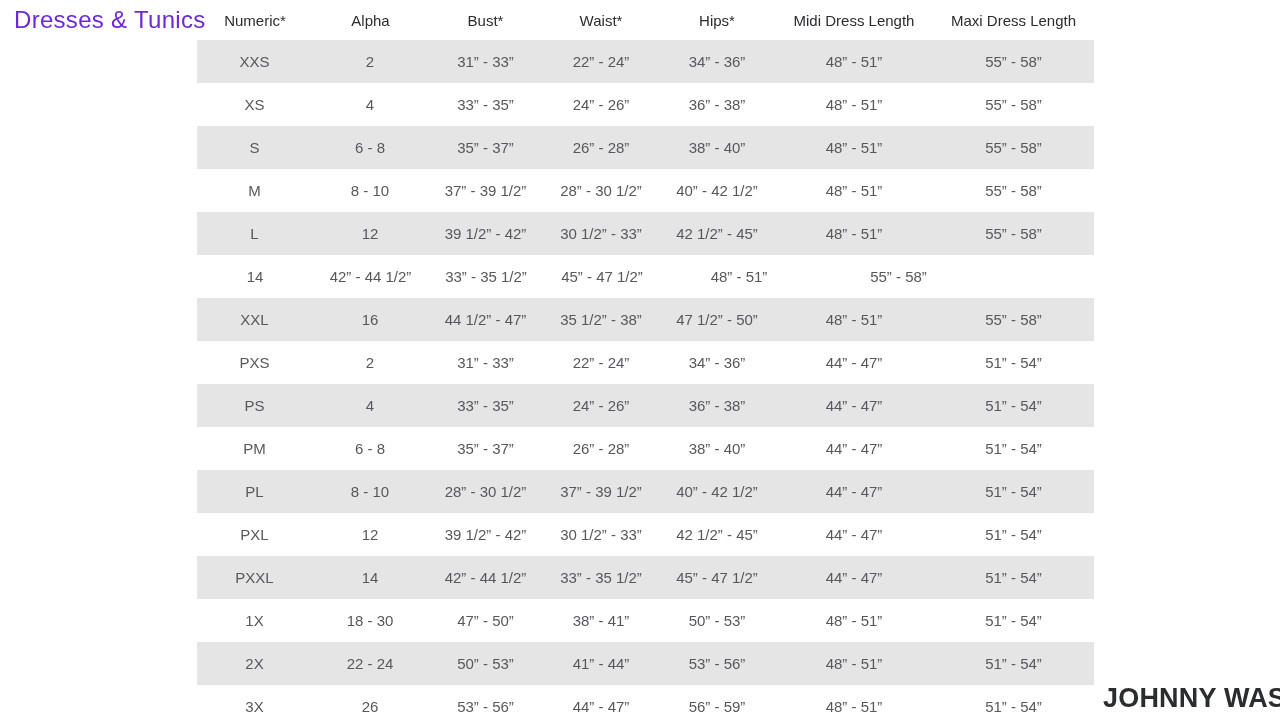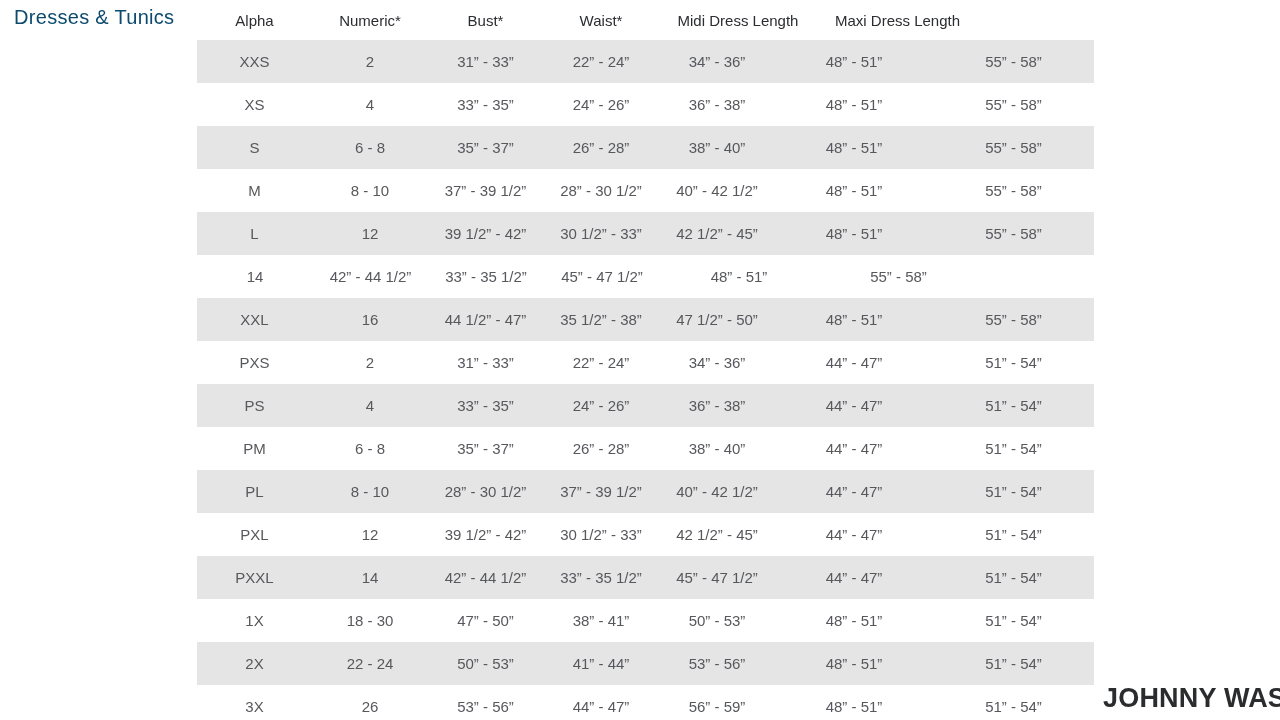--- a/index.html
+++ b/index.html
@@ -9,23 +9,23 @@
     overflow: hidden;
     background: #ffffff;
     font-family: "Liberation Sans", sans-serif;
   }
   .page { position: relative; width: 1280px; height: 720px; background: #fff; }
 
   .page-title {
     position: absolute;
     left: 14px;
     top: 6px;
-    font-size: 20px;
+    font-size: 24px;
     letter-spacing: 0.3px;
-    color: #0c4a6e;
+    color: #6d28d9;
     white-space: nowrap;
   }
 
   .size-table {
     position: absolute;
     left: 197px;
     top: 0;
     width: 897px;
   }
 
@@ -68,24 +68,25 @@
 </style>
 </head>
 <body>
 
 <div class="page">
 
   <div class="page-title">Dresses &amp; Tunics</div>
 
   <div class="size-table">
     <div class="hrow">
+      <div class="hcell c1">Numeric*</div>
       <div class="hcell c0">Alpha</div>
-      <div class="hcell c1">Numeric*</div>
       <div class="hcell c2">Bust*</div>
       <div class="hcell c3">Waist*</div>
+      <div class="hcell c4">Hips*</div>
       <div class="hcell c5">Midi Dress Length</div>
       <div class="hcell c6">Maxi Dress Length</div>
     </div>
     <div>
         <div class="row striped">
           <div class="cell c0">XXS</div>
           <div class="cell c1">2</div>
           <div class="cell c2">31” - 33”</div>
           <div class="cell c3">22” - 24”</div>
           <div class="cell c4">34” - 36”</div>

